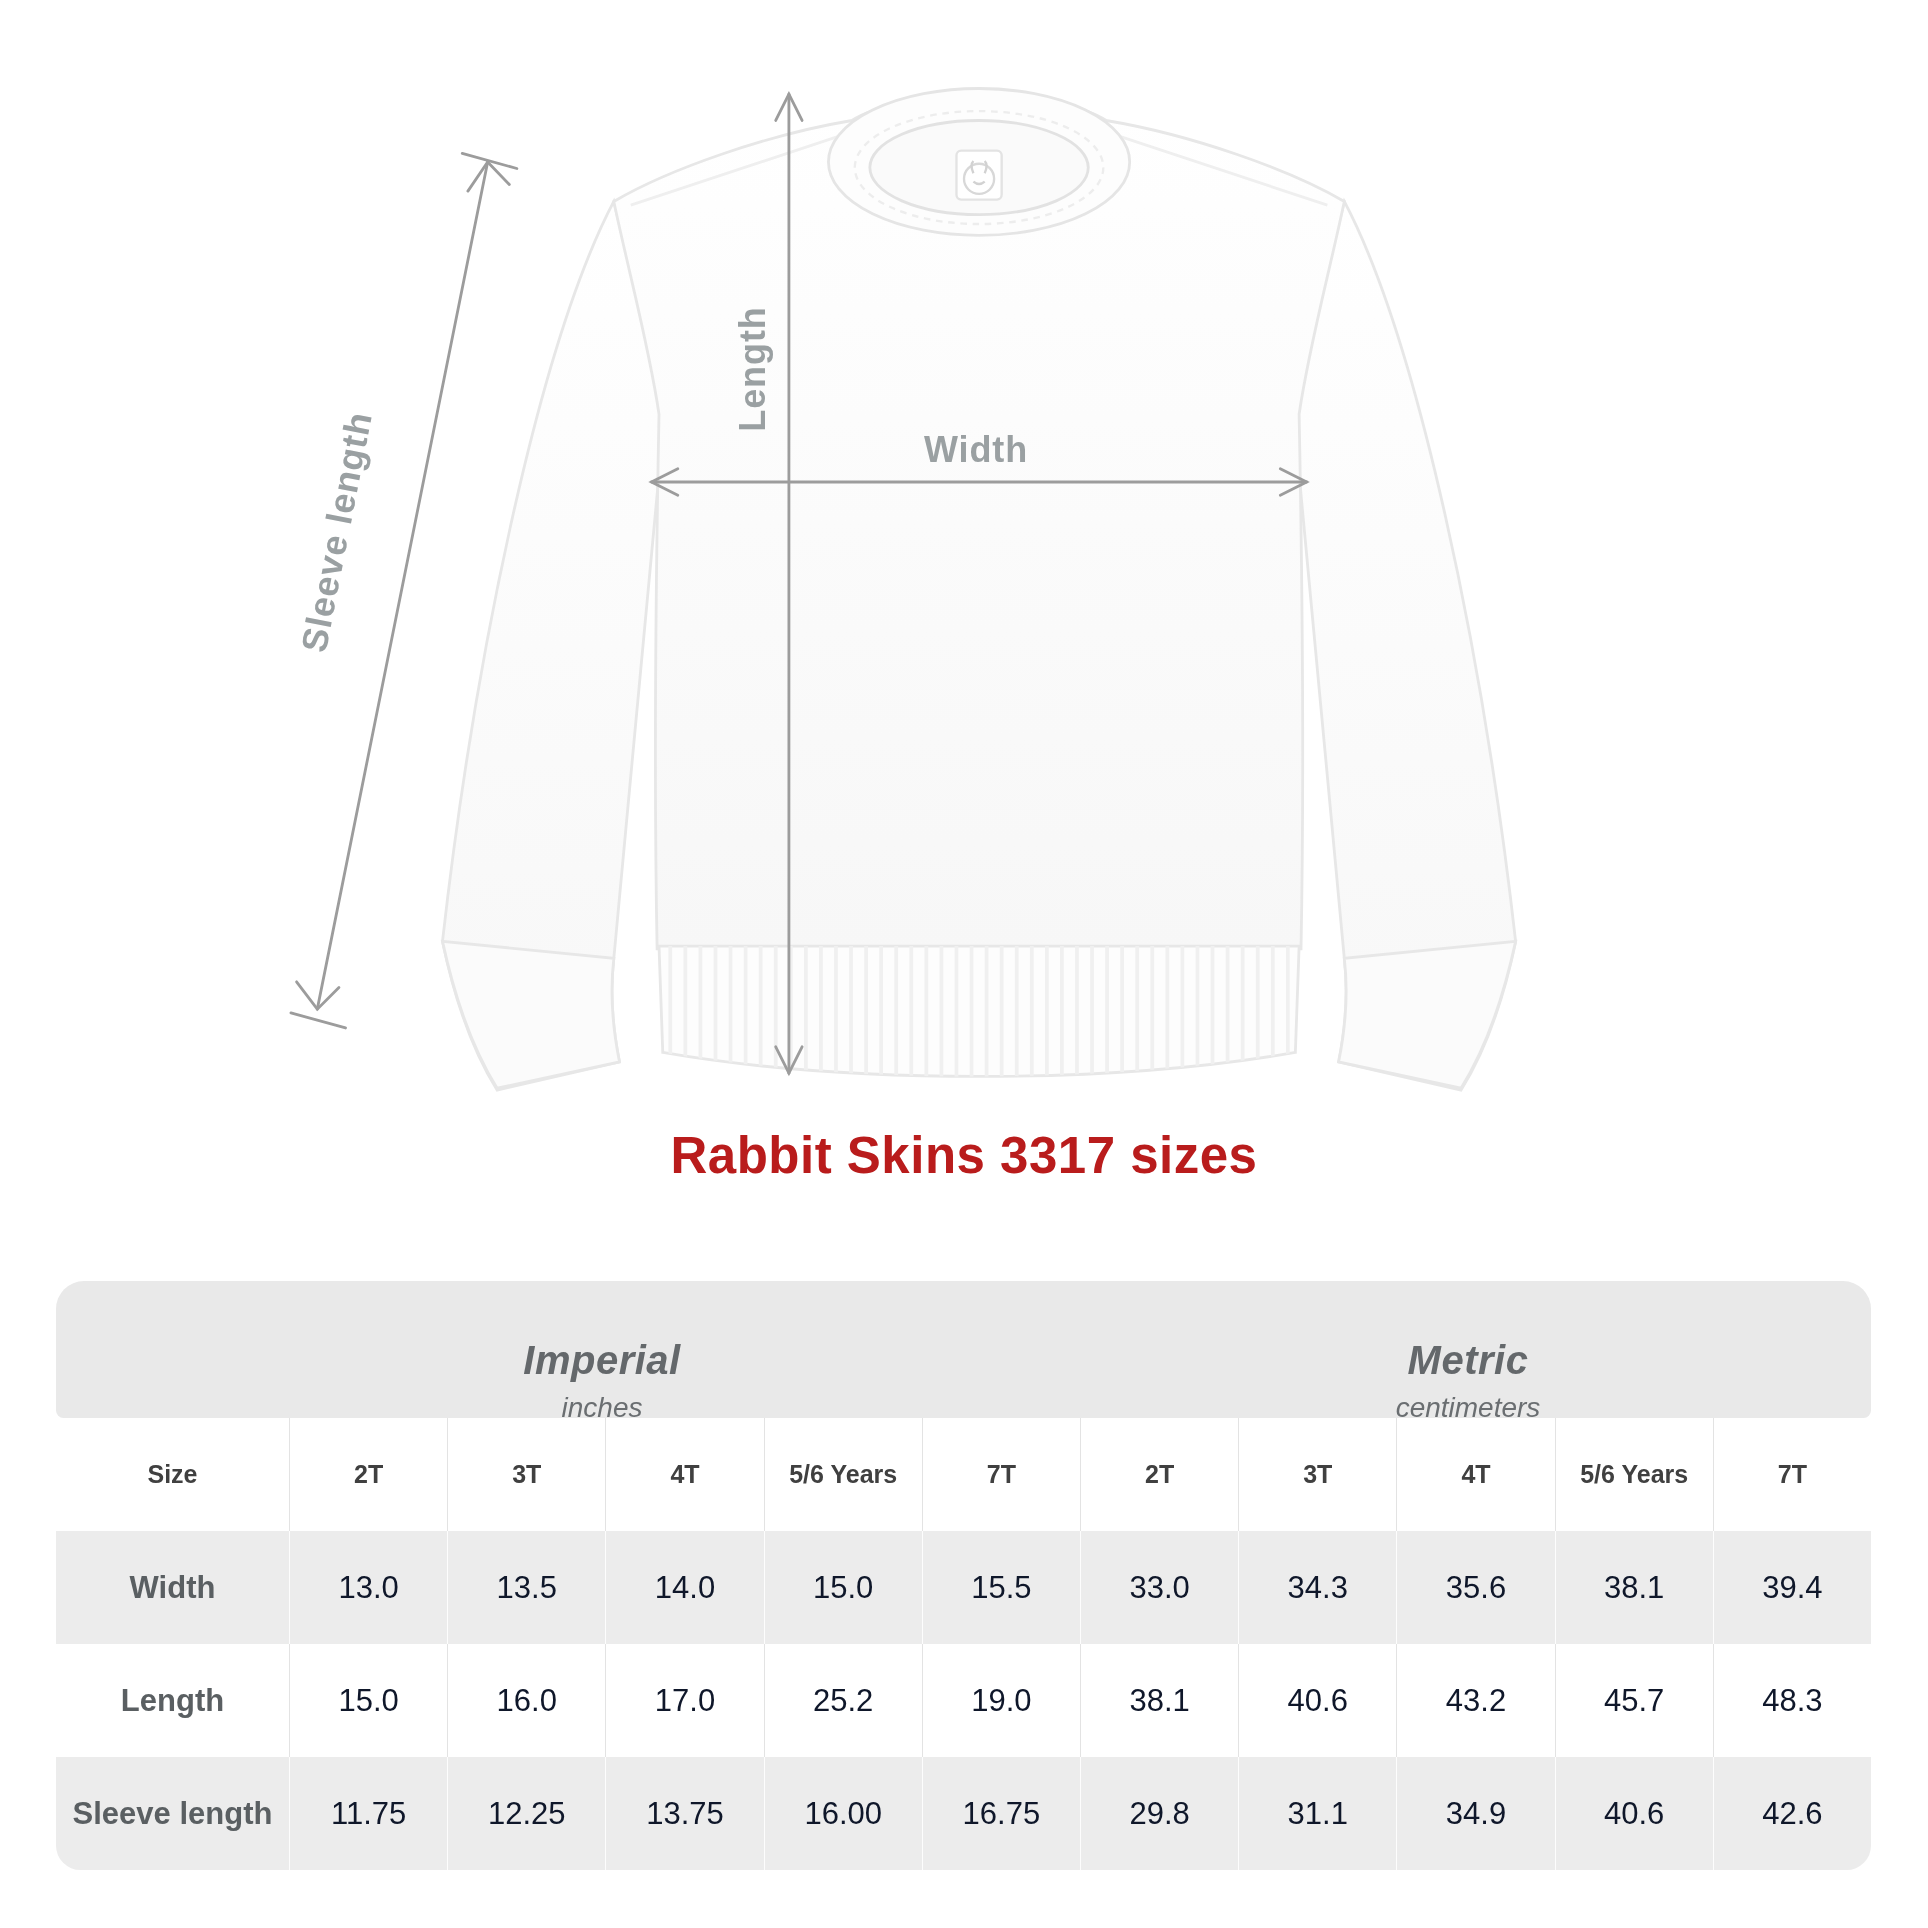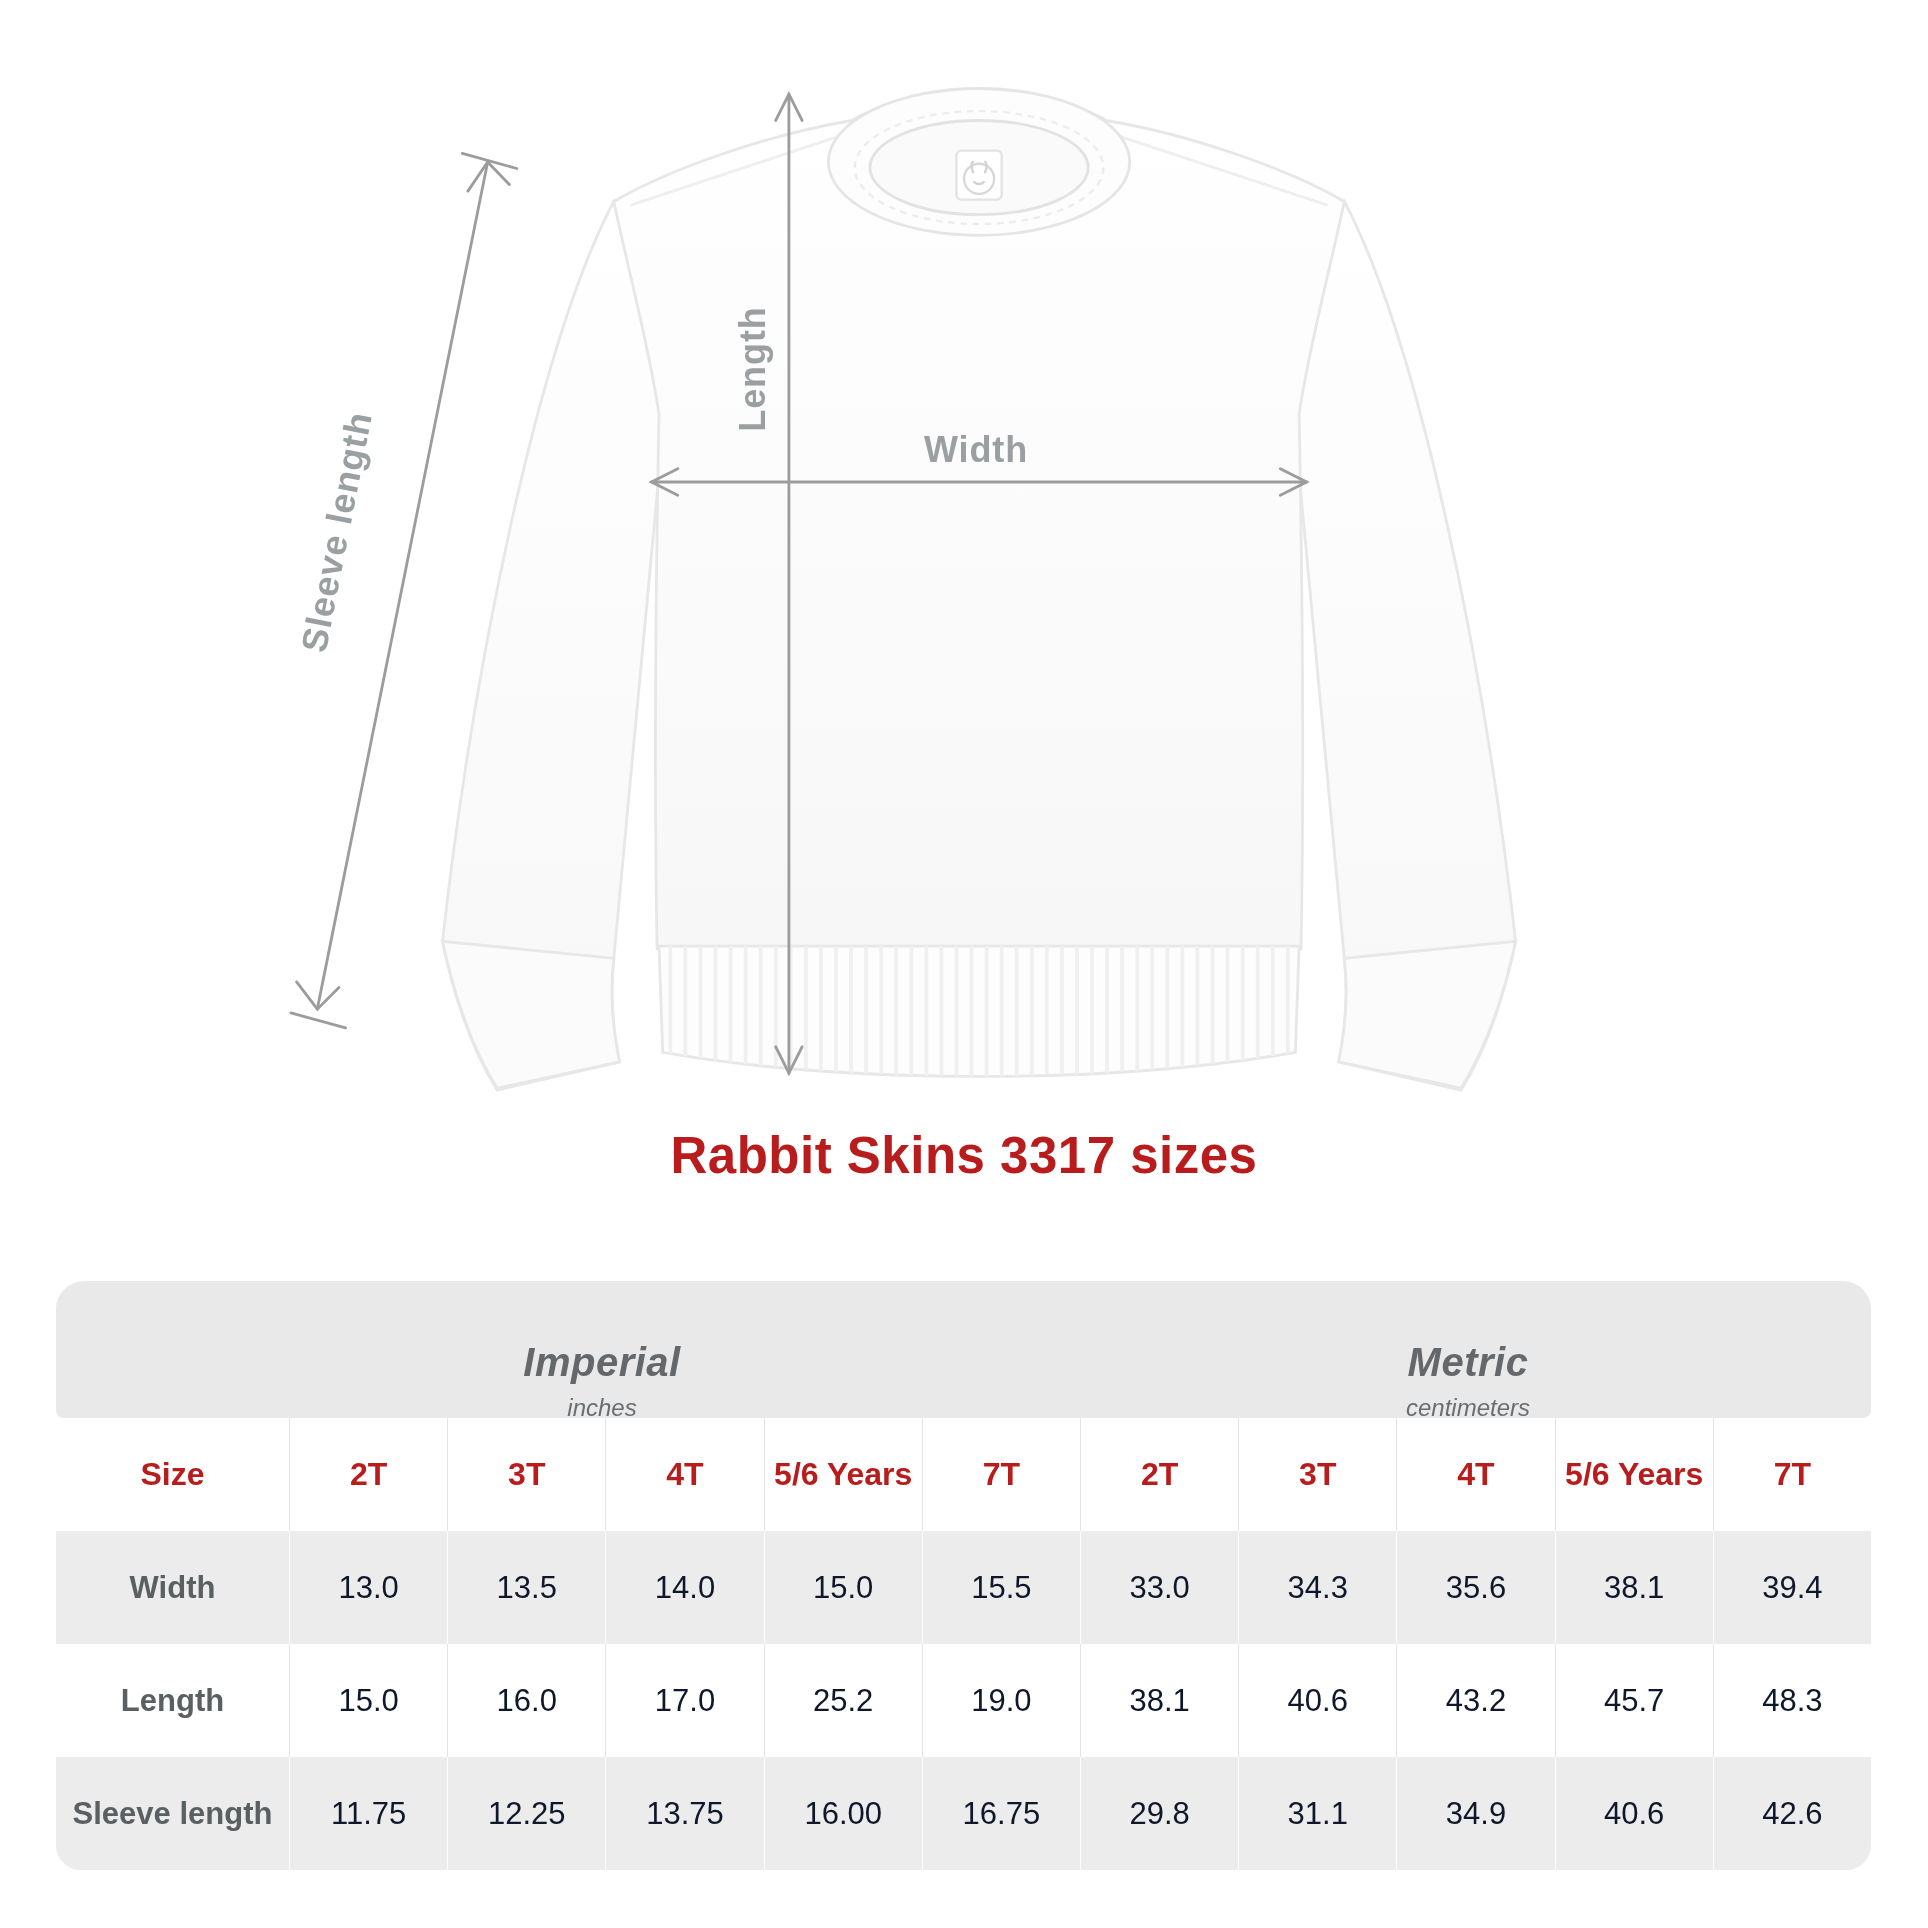--- a/index.html
+++ b/index.html
@@ -17,27 +17,27 @@
   .title{position:absolute;left:0;top:1126px;width:100%;margin:0;text-align:center;
          font-size:51px;line-height:60px;font-weight:bold;color:#b91c1c;letter-spacing:0.5px;}
 
   
   .sizetable{position:absolute;left:56px;top:1281px;width:1815px;}
   .band{position:relative;height:137px;background:#e9e9e9;border-radius:28px 28px 7.5px 7.5px;}
   .unit-group{position:absolute;top:50%;transform:translate(-50%,-50%);text-align:center;color:#64686b;margin-top:31px;}
   .unit-group.imperial{left:546px;}
   .unit-group.metric{left:1412px;}
   .unit-title{font-size:40px;font-weight:bold;font-style:italic;letter-spacing:0.5px;}
-  .unit-sub{font-size:24px;font-style:italic;margin-top:9.4px;color:#6a6e71;}
+  .unit-sub{font-size:28px;font-style:italic;margin-top:9.4px;color:#6a6e71;}
 
   .grid{display:grid;grid-template-columns:233px repeat(10,1fr);grid-auto-rows:113px;}
   .c{display:flex;align-items:center;justify-content:center;border-left:1.9px solid #e3e3e3;
      font-size:31px;color:#0f172a;background:#ffffff;}
   .grid .c:nth-child(11n+1){border-left:none;}
-  .c.hd{font-weight:bold;color:#b91c1c;font-size:32px;}
+  .c.hd{font-weight:bold;color:#404040;font-size:25px;}
   .c.lbl{font-weight:bold;color:#5a5f62;}
   .c.g{background:#ececec;border-left-color:rgba(255,255,255,0.9);}
   .grid .c:nth-child(34){border-bottom-left-radius:24.5px;}
   .grid .c:nth-child(44){border-bottom-right-radius:24.5px;}
 </style>
 </head>
 <body>
 
 <div class="page">
 

